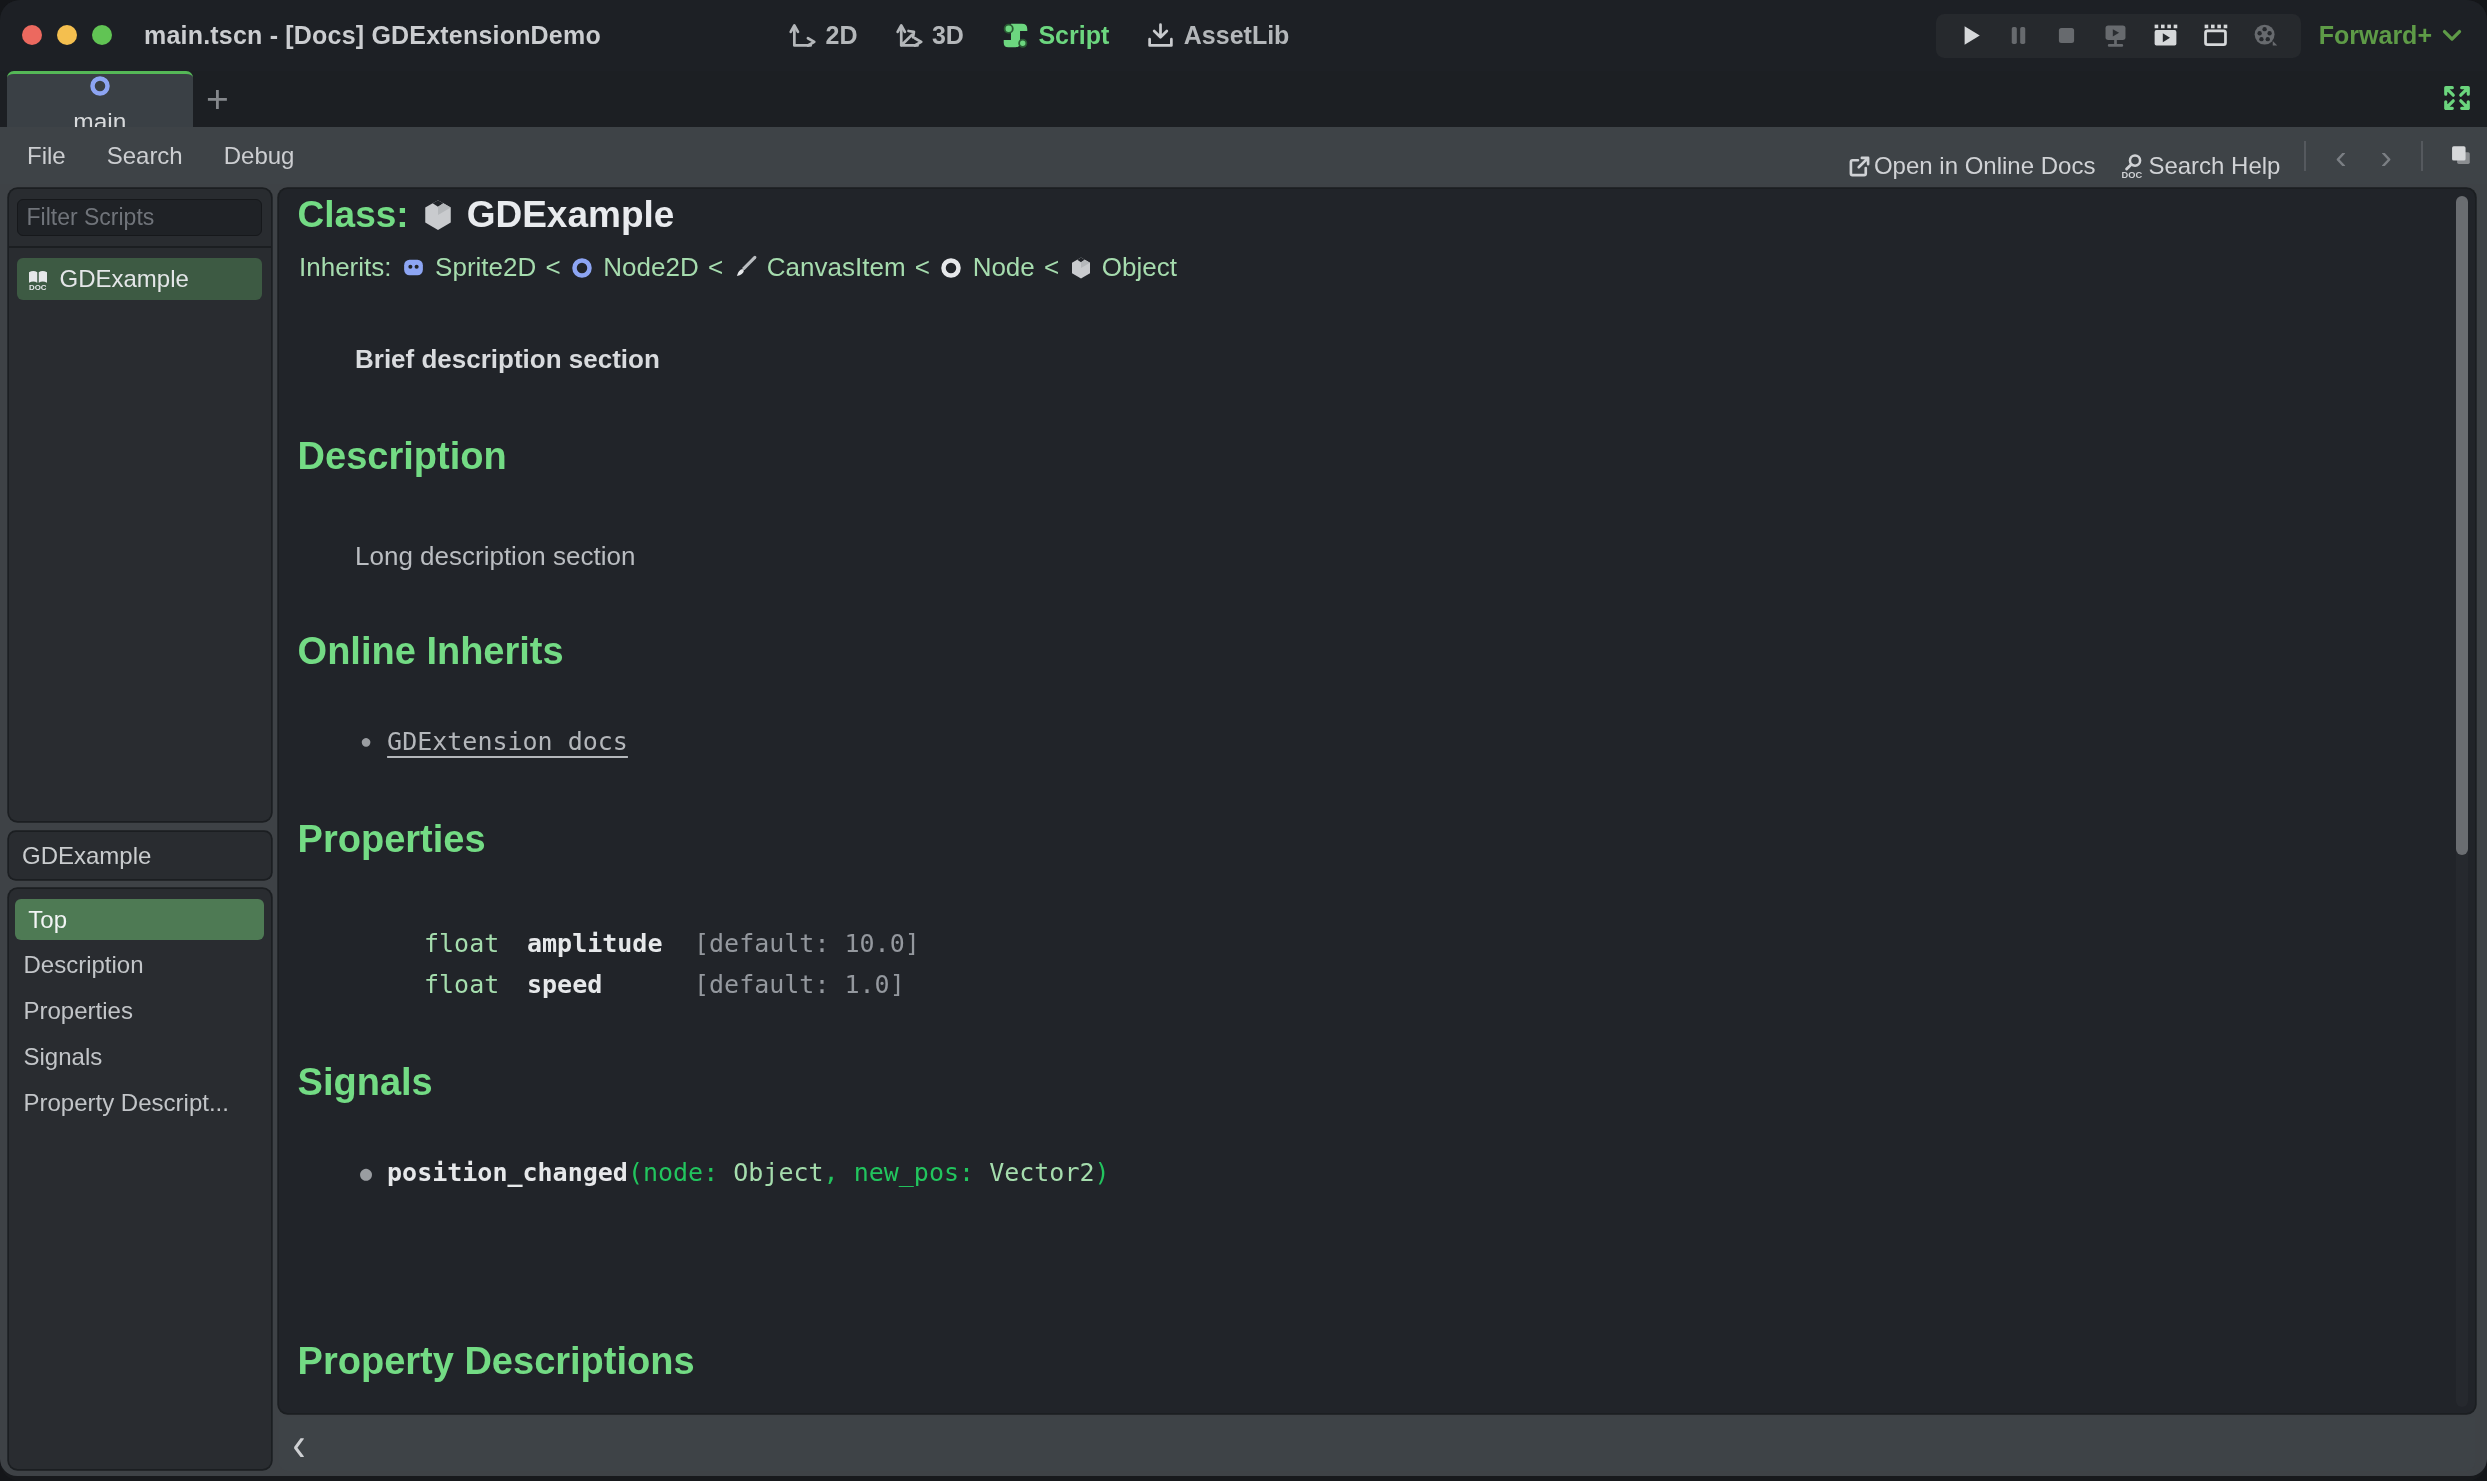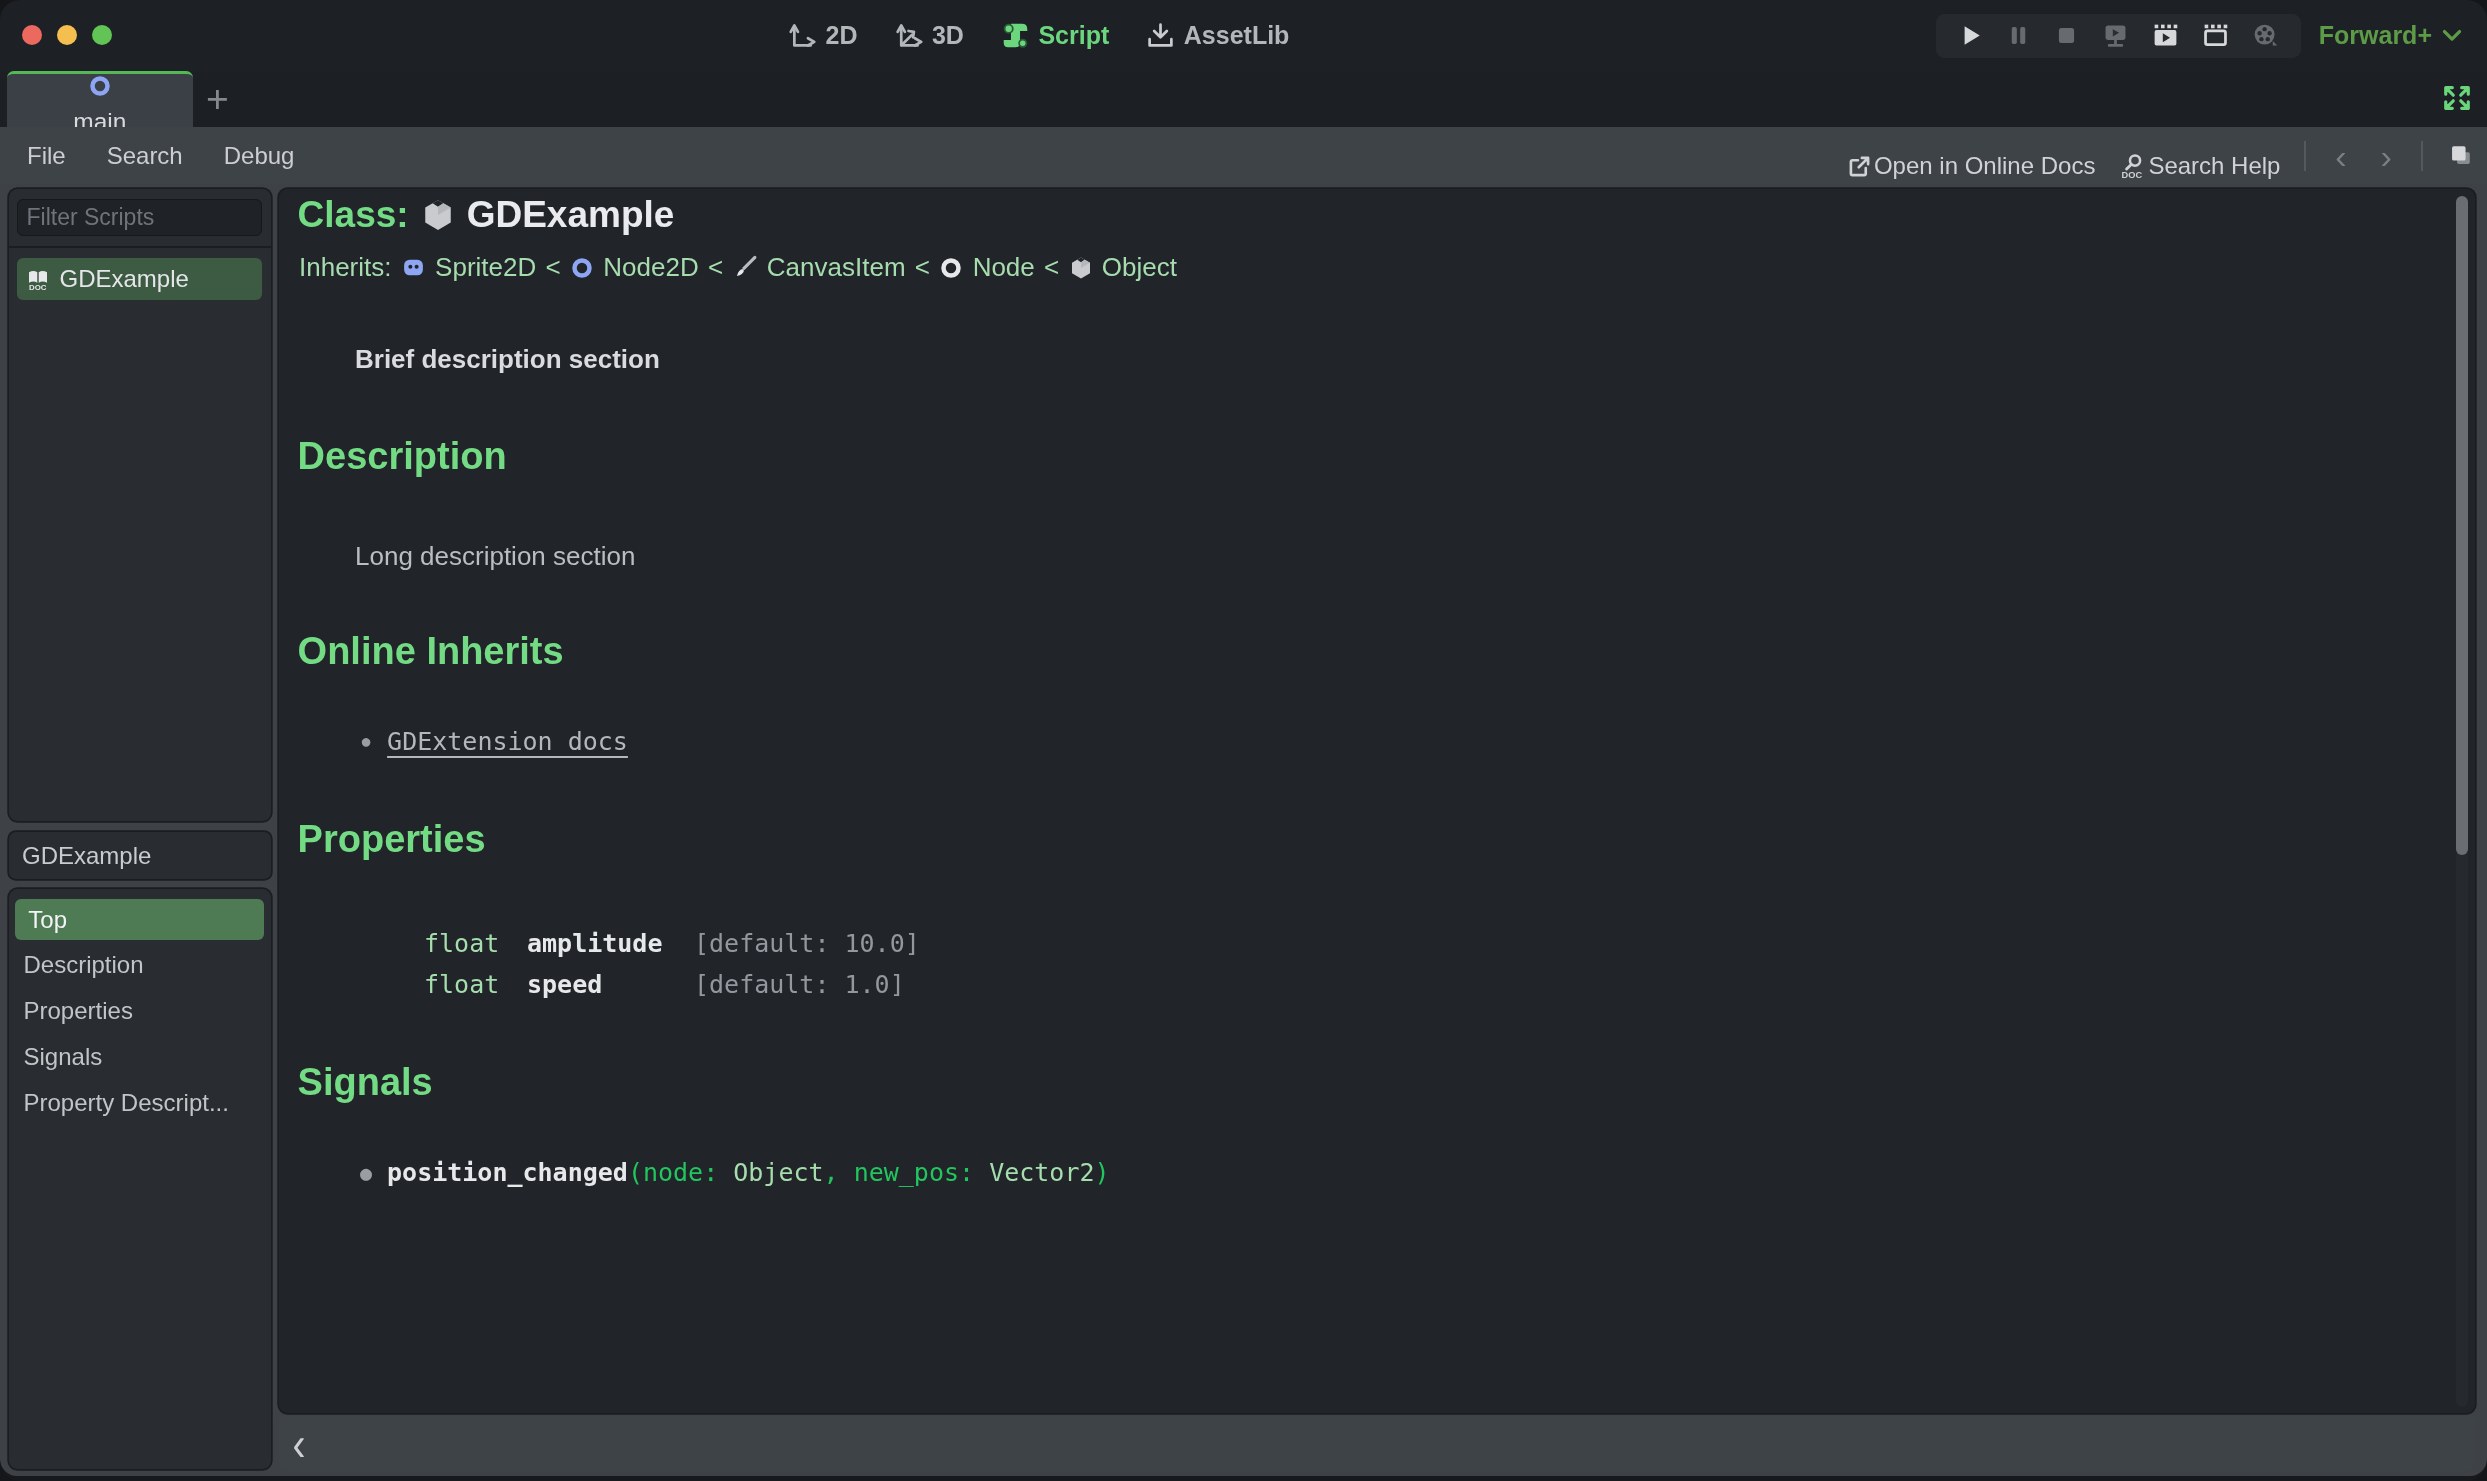--- a/index.html
+++ b/index.html
@@ -99,20 +99,21 @@
 <body>
 
 <div class="window">
 
   <div class="titlebar">
     <div class="traffic">
       <div class="light" style="background:#ec695f"></div>
       <div class="light" style="background:#f4bf4f"></div>
       <div class="light" style="background:#61c454"></div>
     </div>
+    <div class="win-title">main.tscn - [Docs] GDExtensionDemo</div>
 
     <div class="ctx-switch">
       <div class="ctx-btn">
         <span>
           <svg width="29" height="29" viewBox="0 0 32 32" fill="none" stroke="#b4b7ba" stroke-width="3" stroke-linecap="round" stroke-linejoin="round">
             <path d="M7 27 V9 M7 27 H25"></path>
               <path d="M3 12 L7 5 L11 12"></path>
               <path d="M22 23 L29 27 L22 31" transform="translate(0,-4)"></path>
           </svg>
           </span>
@@ -396,20 +397,21 @@
       </div>
 
       <div class="sect-h" style="top:872px">Signals</div>
       <div class="sig-row mono">
         <span class="bullet">●</span>
         <span>
           <span class="sig-name">position_changed</span><span class="sig-punct">(node: </span><span class="sig-type">Object</span><span class="sig-punct">, new_pos: </span><span class="sig-type">Vector2</span><span class="sig-punct">)</span>
         </span>
       </div>
 
+      <div class="sect-h" style="top:1151px">Property Descriptions</div>
 
       <div class="scrollbar">
         <div class="scroll-thumb"></div>
       </div>
     </div>
 
     <div class="bottombar">
       <span class="chev">‹</span>
     </div>
 

